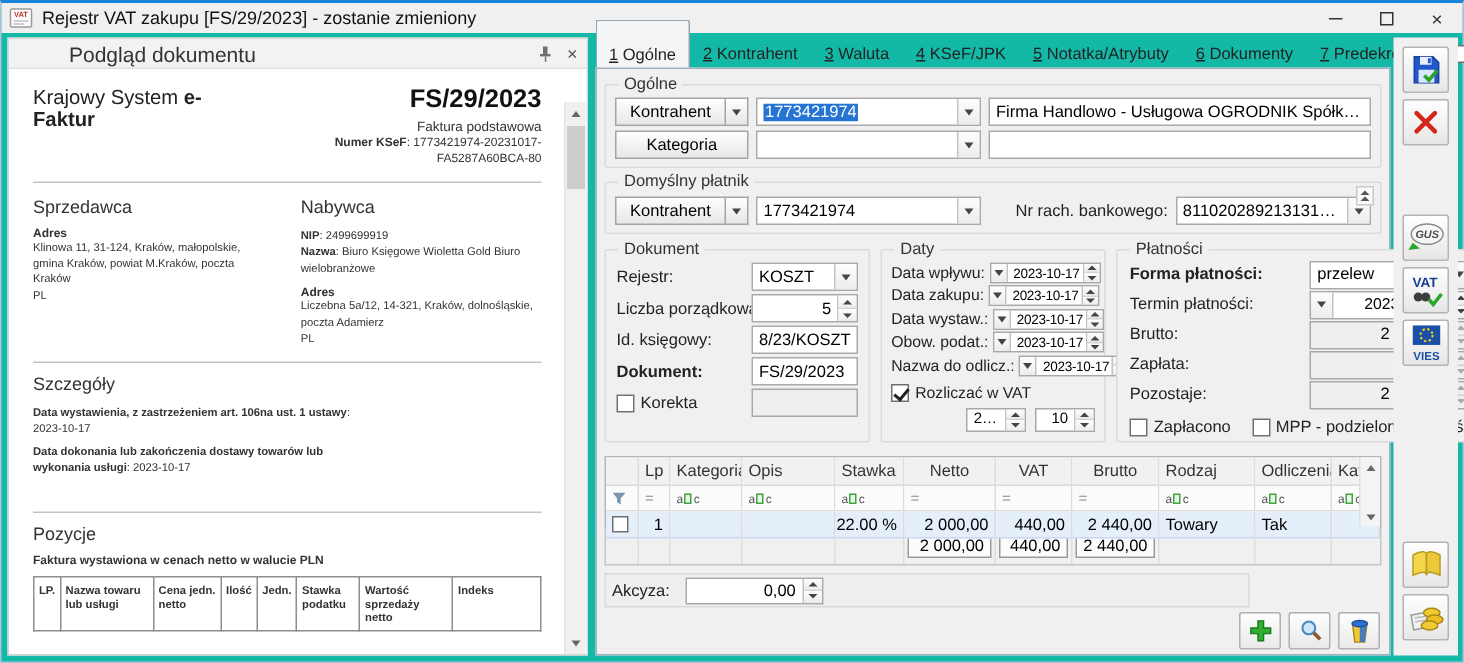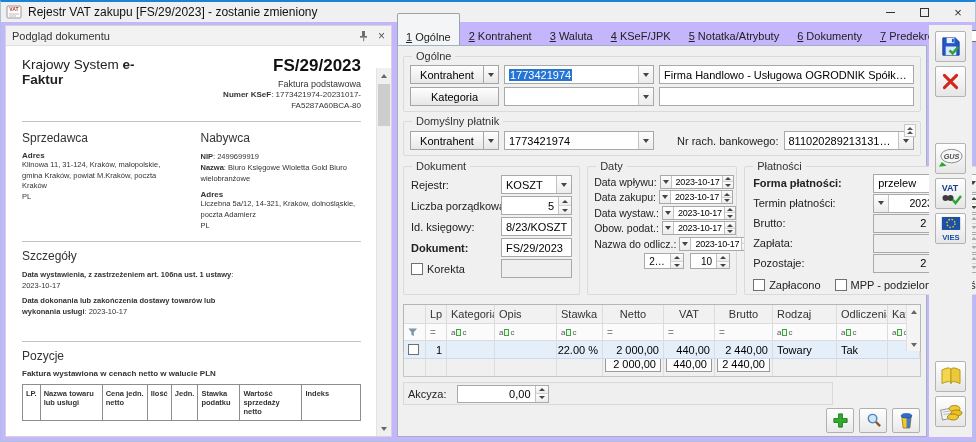--- a/index.html
+++ b/index.html
@@ -1,34 +1,34 @@
 <!DOCTYPE html>
 <html><head>
 <meta charset="utf-8">
 <style>
   * { box-sizing: border-box; margin: 0; padding: 0; }
   html,body { width: 976px; height: 442px; overflow: hidden; }
   body { font-family: "Liberation Sans", sans-serif; background: #e8e8e8; position: relative; }
 
-  .window { position:absolute; inset:0; background:#c4b5fd; border:1px solid #a8c4dd; border-top:2px solid #1883d7; }
+  .window { position:absolute; inset:0; background:#14b8a6; border:1px solid #a8c4dd; border-top:2px solid #1883d7; }
 
   
   .titlebar { height:20px; display:flex; align-items:center; gap:6px; padding-left:5px; background:#f0f0f0; }
   .app-icon { width:16px; height:14px; flex:0 0 auto; }
   .title-text { font-size:12px; color:#111; white-space:nowrap; }
   .win-controls { margin-left:auto; display:flex; height:100%; }
   .win-btn { width:34px; height:100%; display:flex; align-items:center; justify-content:center; color:#333; }
   .glyph-min { width:9px; height:1px; background:#333; display:block; }
   .glyph-max { width:9px; height:9px; border:1px solid #333; display:block; }
   .glyph-close { font-size:13px; line-height:1; color:#333; }
 
   
   .preview { position:absolute; left:4px; top:23px; width:387px; bottom:4px; background:#fff; border:1px solid #d5d5d5; }
   .preview-header { height:20px; background:#f2f2f2; border-bottom:1px solid #e0e0e0; display:flex; align-items:center; padding:0 6px; }
-  .preview-title { font-size:11px; color:#333; }
+  .preview-title { font-size:14px; color:#333;margin-left:34px; }
   .preview-tools { margin-left:auto; display:flex; gap:10px; align-items:center; }
   .preview-body { position:absolute; top:21px; left:0; right:0; bottom:0; background:#fff; overflow:hidden; }
   .doc { position:absolute; left:16px; right:30px; top:8px; color:#333; }
   .doc-head { display:flex; justify-content:space-between; align-items:flex-start; }
   .brand { font-size:13.5px; color:#222; padding-top:2px; }
   .brand b { font-weight:bold; }
   .inv-block { text-align:right; line-height:1.35; }
   .inv-label { font-size:9px; color:#333; }
   .inv-no { font-size:17px; font-weight:bold; color:#111; }
   .inv-kind { font-size:9px; }
@@ -473,20 +473,26 @@
                 <div class="spin">
                   <div>
                     <span class="arr-u"></span>
                   </div>
                   <div>
                     <span class="arr-d"></span>
                   </div>
                 </div>
               </div>
             </div>
+          <div class="row" style="margin-top:3px;">
+            <span class="chk">
+                <span class="cb checked"></span>
+                <span style="font-size:10.5px">Rozliczać w VAT</span>
+              </span>
+          </div>
           <div class="row" style="justify-content:flex-end; gap:6px; margin-top:2px;">
             <div class="field" style="width:40px;height:16px;">
                 <span class="txt right" style="font-size:10px">2023</span>
                 <div class="spin">
                   <div>
                     <span class="arr-u"></span>
                   </div>
                   <div>
                     <span class="arr-d"></span>
                   </div>

